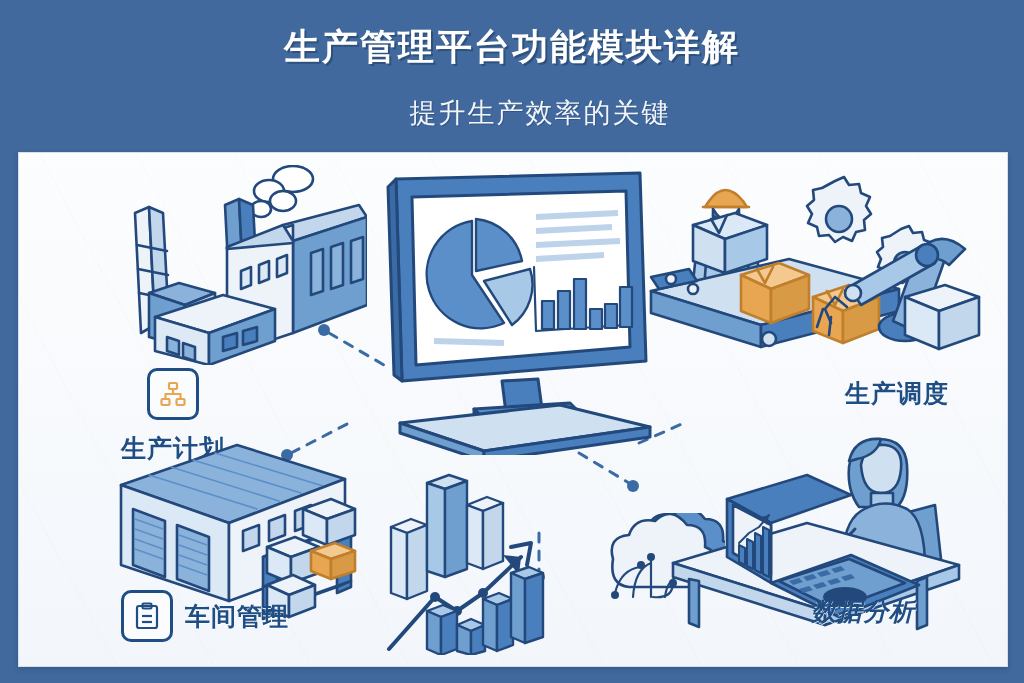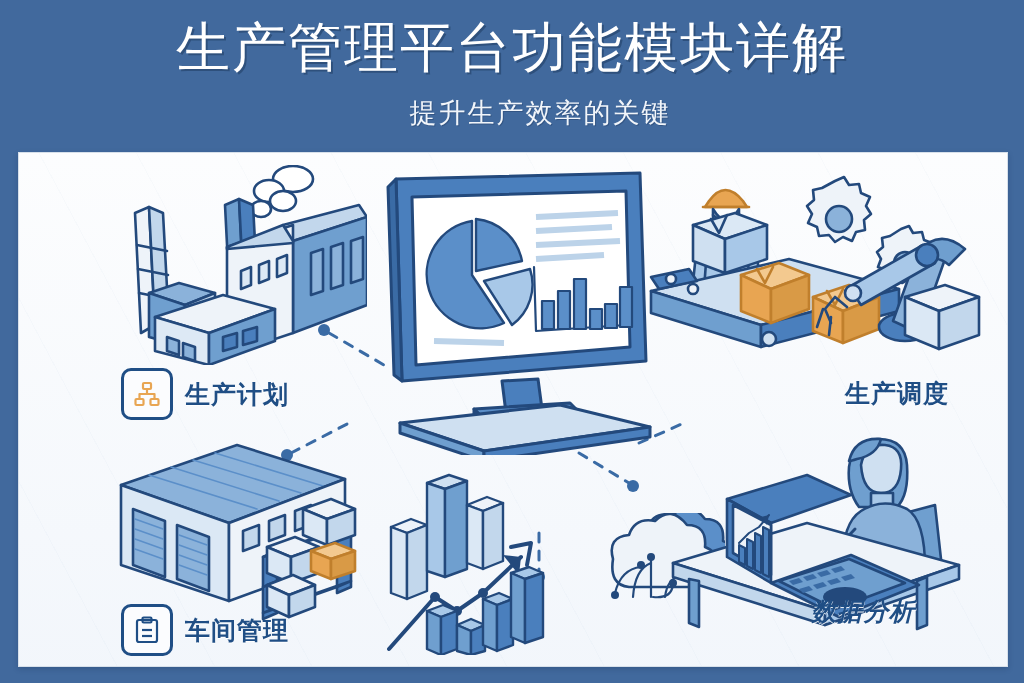--- a/index.html
+++ b/index.html
@@ -25,22 +25,22 @@
     position: absolute;
     left: 0; top: 0;
     width: 1024px;
     height: 152px;
     text-align: center;
   }
   #title {
     position: absolute;
     left: 0; top: 16px;
     width: 1024px;
-    font-size: 54px;
-    font-weight: normal;
+    font-size: 36px;
+    font-weight: bold;
     color: #ffffff;
     letter-spacing: 2px;
     line-height: 62px;
     text-shadow: 2px 2px 0 rgba(25,50,85,.45);
     white-space: nowrap;
   }
   #subtitle {
     position: absolute;
     left: 0; top: 96px;
     width: 1024px;
@@ -188,21 +188,21 @@
             <polygon points="146,166 160,162 160,176 146,180"></polygon>
           </g>
           <g fill="#8bb2da">
             <polygon points="70,172 82,176 82,190 70,186"></polygon>
             <polygon points="86,178 98,182 98,196 86,192"></polygon>
           </g>
         </g>
       </g>
     </svg>
 
-    <div class="label" style="left:102px;top:215px;">
+    <div class="label" style="left:102px;top:215px;flex-direction:column;">
       <span class="icon-box">
         <svg width="28" height="28" viewBox="0 0 28 28">
           <g fill="none" stroke="#e8a552" stroke-width="2.2" stroke-linejoin="round">
             <rect x="10" y="3" width="8" height="6" rx="1"></rect>
             <rect x="2.5" y="19" width="8" height="6" rx="1"></rect>
             <rect x="17.5" y="19" width="8" height="6" rx="1"></rect>
             <path d="M14 9 L14 14 M6.5 19 L6.5 14 L21.5 14 L21.5 19"></path>
           </g>
         </svg>
       </span>
@@ -389,21 +389,21 @@
           </g>
           <g stroke="#c07f2c">
             <polygon points="206,116 230,108 250,116 226,124" fill="#f3c98f"></polygon>
             <polygon points="206,116 226,124 226,144 206,136" fill="#e8a552"></polygon>
             <polygon points="226,124 250,116 250,136 226,144" fill="#d99a46"></polygon>
           </g>
         </g>
       </g>
     </svg>
 
-    <div class="label" style="left:102px;top:451px;">
+    <div class="label" style="left:102px;top:437px;">
       <span class="icon-box">
         <svg width="26" height="28" viewBox="0 0 26 28">
           <g fill="none" stroke="#1f4e85" stroke-width="2.2" stroke-linejoin="round">
             <rect x="3" y="4" width="20" height="22" rx="2"></rect>
             <rect x="8.5" y="1.5" width="9" height="5" rx="1.2"></rect>
             <line x1="8" y1="14" x2="18" y2="14"></line>
             <line x1="8" y1="20" x2="18" y2="20"></line>
           </g>
         </svg>
       </span>

